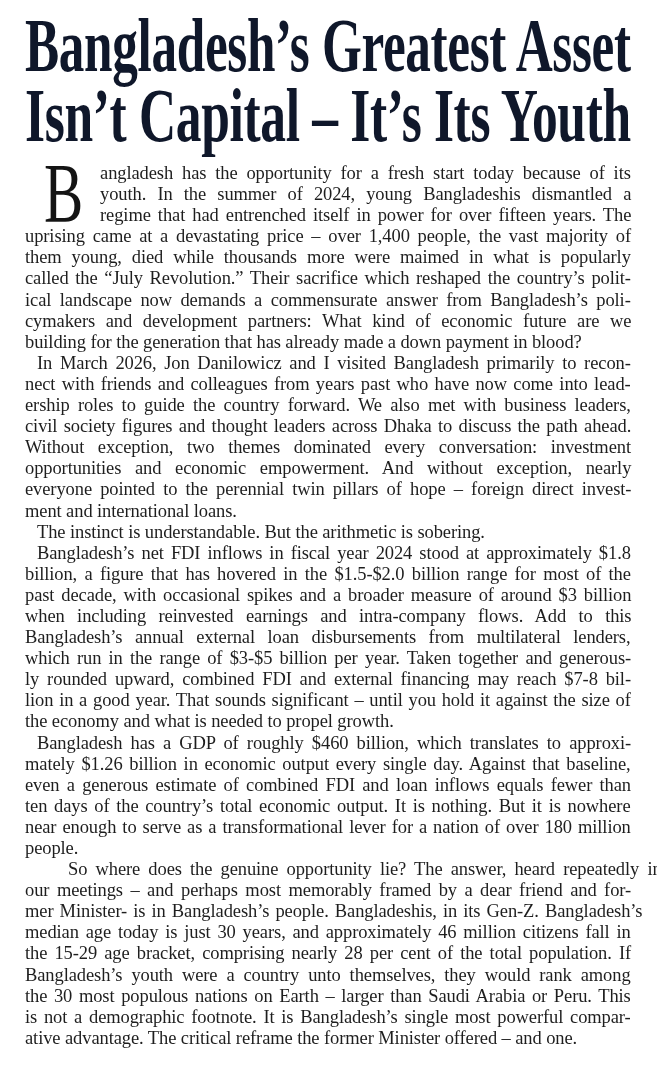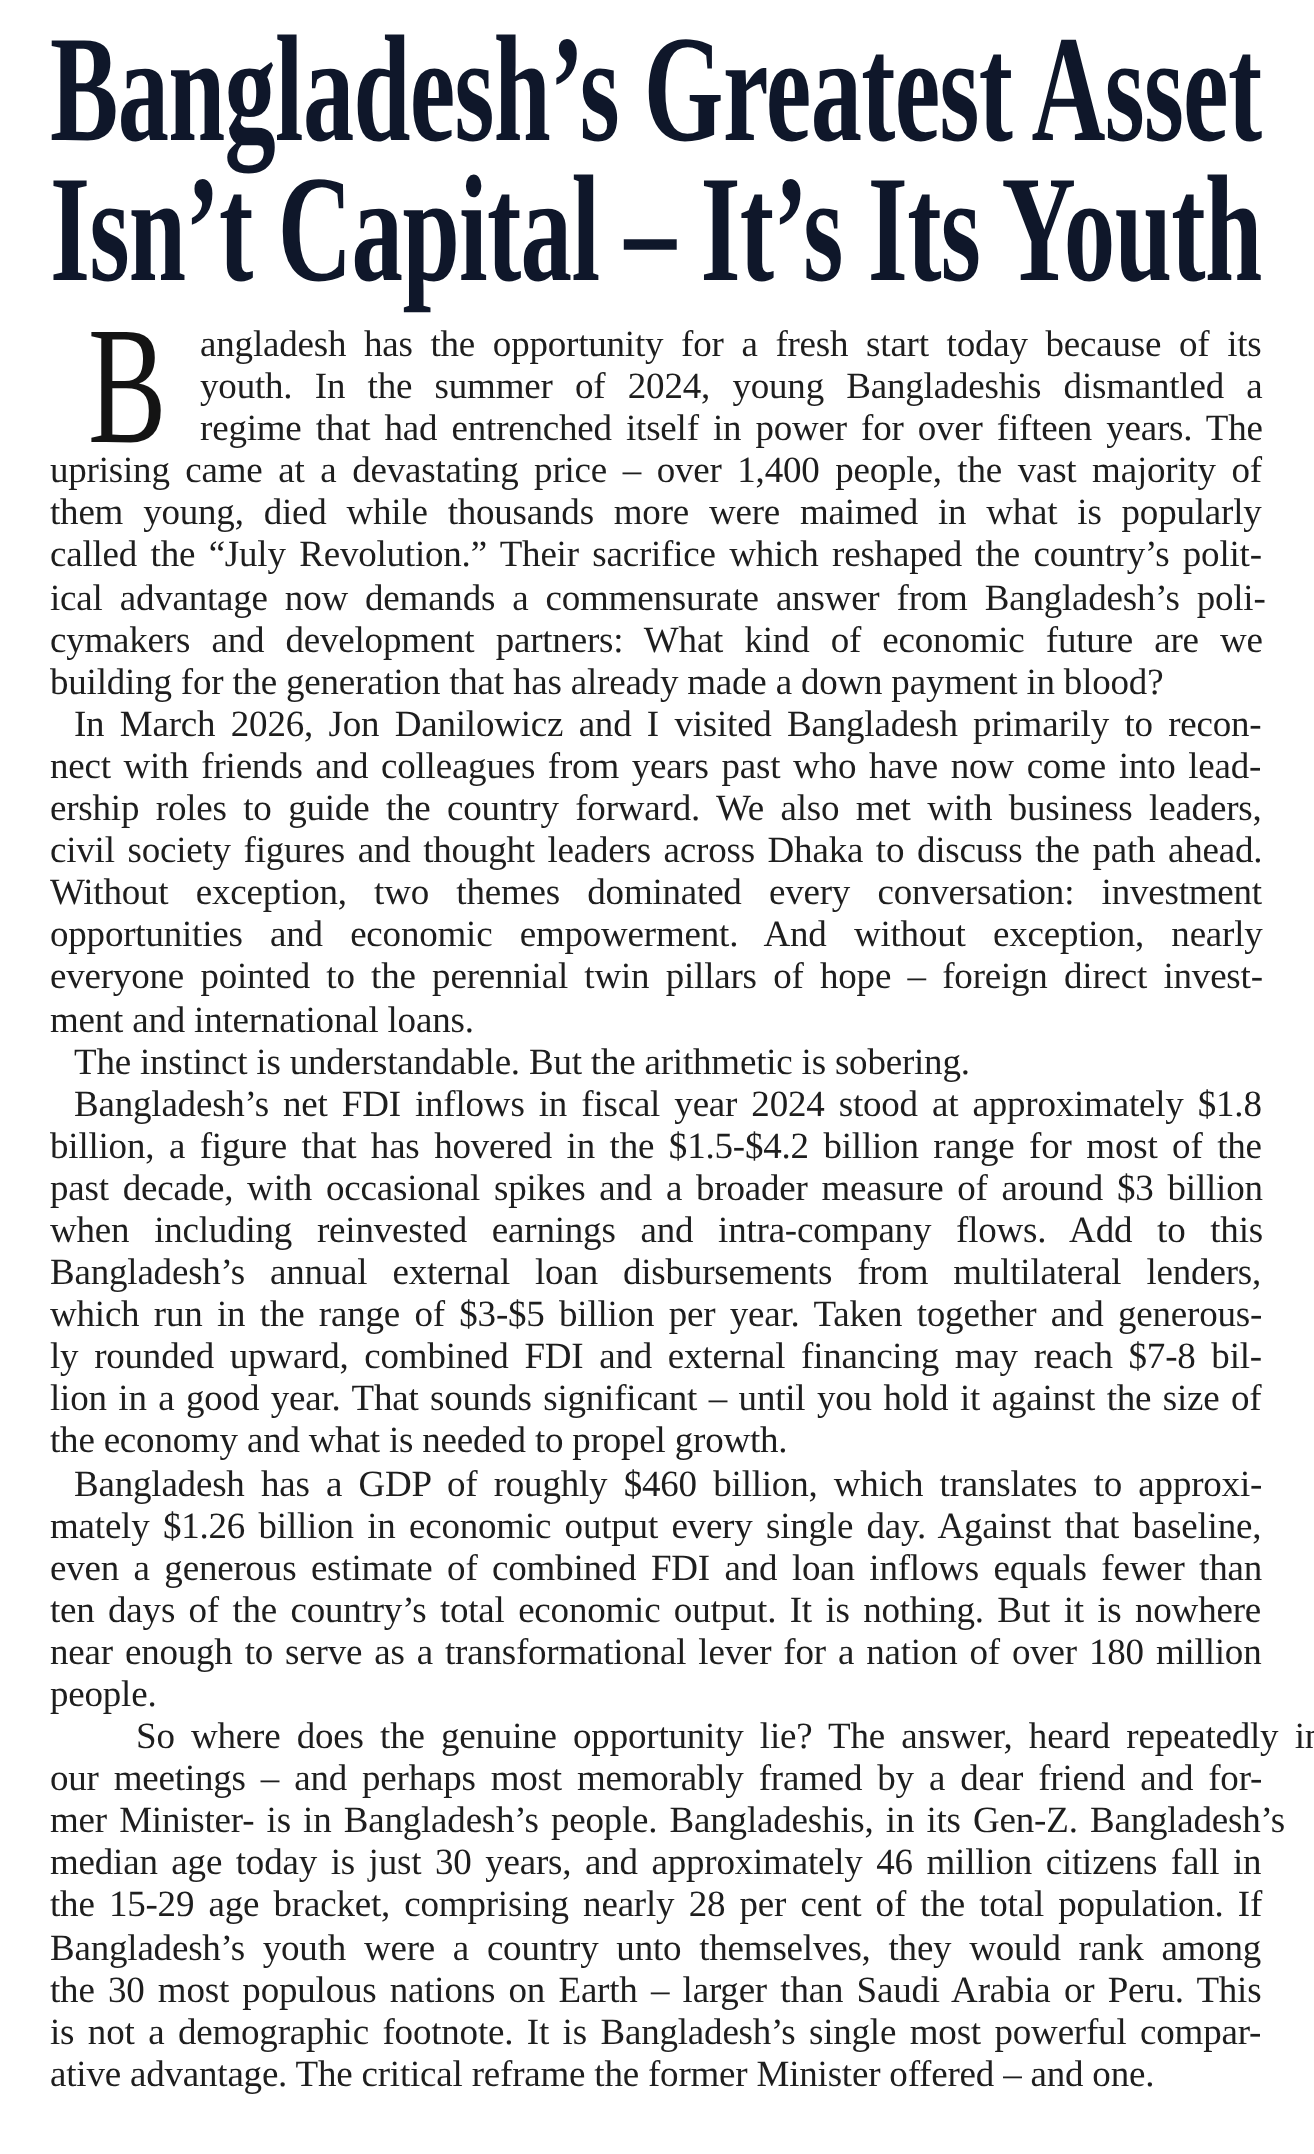--- a/index.html
+++ b/index.html
@@ -76,40 +76,40 @@
           <div class="dc-col"><span class="dropcap-inner">B</span></div>
           <div class="dc-lines">
             <div class="line"><span class="ltext" style="word-spacing: 4.36px;">angladesh has the opportunity for a fresh start today because of its</span></div>
             <div class="line"><span class="ltext" style="word-spacing: 6.67px;">youth. In the summer of 2024, young Bangladeshis dismantled a</span></div>
             <div class="line"><span class="ltext" style="word-spacing: 2.55px;">regime that had entrenched itself in power for over fifteen years. The</span></div>
           </div>
         </div>
         <div class="line"><span class="ltext" style="word-spacing: 3.31px;">uprising came at a devastating price – over 1,400 people, the vast majority of</span></div>
         <div class="line"><span class="ltext" style="word-spacing: 5.45px;">them young, died while thousands more were maimed in what is popularly</span></div>
         <div class="line"><span class="ltext" style="word-spacing: 2.2px;">called the “July Revolution.” Their sacrifice which reshaped the country’s polit-</span></div>
-        <div class="line"><span class="ltext" style="word-spacing: 4px;">ical advantage now demands a commensurate answer from Bangladesh’s poli-</span></div>
+        <div class="line"><span class="ltext" style="word-spacing: 4px;">ical landscape now demands a commensurate answer from Bangladesh’s poli-</span></div>
         <div class="line"><span class="ltext" style="word-spacing: 6.1px;">cymakers and development partners: What kind of economic future are we</span></div>
         <div class="line last"><span class="ltext">building for the generation that has already made a down payment in blood?</span></div>
       </div>
       <div class="para">
         <div class="line"><span class="ind"></span><span class="ltext" style="word-spacing: 3.18px;">In March 2026, Jon Danilowicz and I visited Bangladesh primarily to recon-</span></div>
         <div class="line"><span class="ltext" style="word-spacing: 1.85px;">nect with friends and colleagues from years past who have now come into lead-</span></div>
         <div class="line"><span class="ltext" style="word-spacing: 3.75px;">ership roles to guide the country forward. We also met with business leaders,</span></div>
         <div class="line"><span class="ltext" style="word-spacing: 1.83px;">civil society figures and thought leaders across Dhaka to discuss the path ahead.</span></div>
         <div class="line"><span class="ltext" style="word-spacing: 9.14px;">Without exception, two themes dominated every conversation: investment</span></div>
         <div class="line"><span class="ltext" style="word-spacing: 9.14px;">opportunities and economic empowerment. And without exception, nearly</span></div>
         <div class="line"><span class="ltext" style="word-spacing: 3.67px;">everyone pointed to the perennial twin pillars of hope – foreign direct invest-</span></div>
         <div class="line last"><span class="ltext">ment and international loans.</span></div>
       </div>
       <div class="para">
         <div class="line last"><span class="ind"></span><span class="ltext">The instinct is understandable. But the arithmetic is sobering.</span></div>
       </div>
       <div class="para">
         <div class="line"><span class="ind"></span><span class="ltext" style="word-spacing: 2.55px;">Bangladesh’s net FDI inflows in fiscal year 2024 stood at approximately $1.8</span></div>
-        <div class="line"><span class="ltext" style="word-spacing: 2.79px;">billion, a figure that has hovered in the $1.5-$4.2 billion range for most of the</span></div>
+        <div class="line"><span class="ltext" style="word-spacing: 2.79px;">billion, a figure that has hovered in the $1.5-$2.0 billion range for most of the</span></div>
         <div class="line"><span class="ltext" style="word-spacing: 2.42px;">past decade, with occasional spikes and a broader measure of around $3 billion</span></div>
         <div class="line"><span class="ltext" style="word-spacing: 7.89px;">when including reinvested earnings and intra-company flows. Add to this</span></div>
         <div class="line"><span class="ltext" style="word-spacing: 8px;">Bangladesh’s annual external loan disbursements from multilateral lenders,</span></div>
         <div class="line"><span class="ltext" style="word-spacing: 2.69px;">which run in the range of $3-$5 billion per year. Taken together and generous-</span></div>
         <div class="line"><span class="ltext" style="word-spacing: 3.36px;">ly rounded upward, combined FDI and external financing may reach $7-8 bil-</span></div>
         <div class="line"><span class="ltext" style="word-spacing: 1.25px;">lion in a good year. That sounds significant – until you hold it against the size of</span></div>
         <div class="line last"><span class="ltext">the economy and what is needed to propel growth.</span></div>
       </div>
       <div class="para">
         <div class="line"><span class="ind"></span><span class="ltext" style="word-spacing: 3.64px;">Bangladesh has a GDP of roughly $460 billion, which translates to approxi-</span></div>

